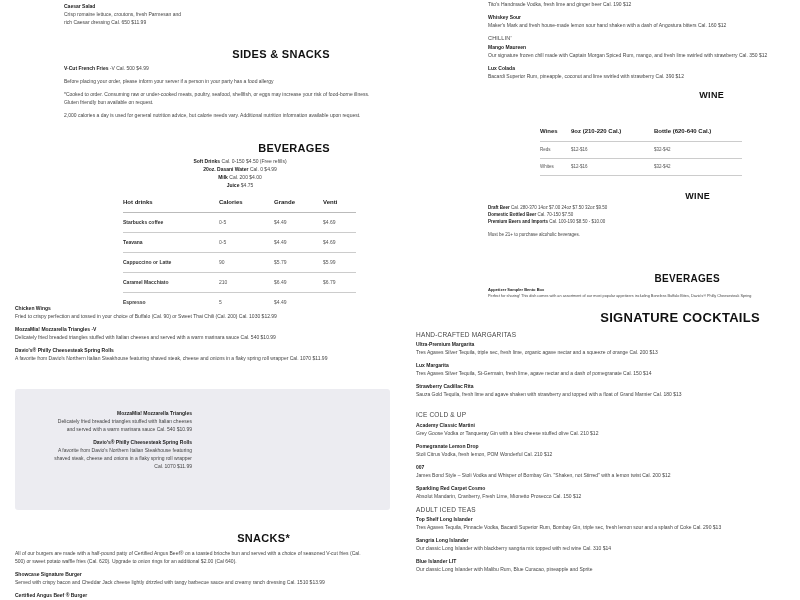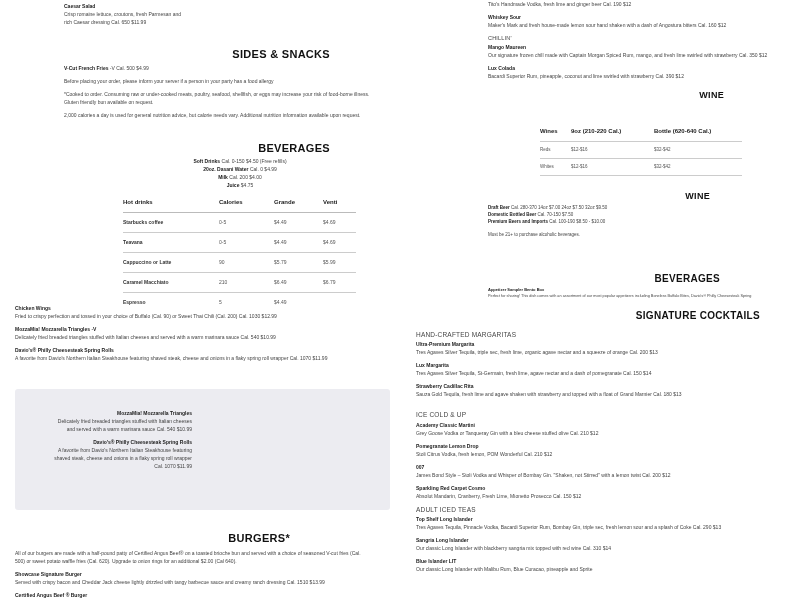--- a/index.html
+++ b/index.html
@@ -121,21 +121,21 @@
     </div>
     <div>
       <p class="item-name">Davio's® Philly Cheesesteak Spring Rolls</p>
       <p class="item-desc">A favorite from Davio's Northern Italian Steakhouse featuring</p>
       <p class="item-desc">shaved steak, cheese and onions in a flaky spring roll wrapper</p>
       <p class="item-desc">Cal. 1070 $11.99</p>
     </div>
   </div>
 </div>
 
-<div class="abs h" style="left:110px; top:530px; width:180px; font-size:11px;">BURGERS*</div>
+<div class="abs h" style="left:110px; top:530px; width:180px; font-size:11px;">SNACKS*</div>
 
 <div class="abs" style="left:15px; top:549px; width:375px;">
   <p class="item-desc">All of our burgers are made with a half-pound patty of Certified Angus Beef® on a toasted brioche bun and served with a choice of seasoned V-cut fries (Cal.</p>
   <p class="item-desc blk">500) or sweet potato waffle fries (Cal. 620). Upgrade to onion rings for an additional $2.00 (Cal 640).</p>
   <div style="margin-top:2px;">
     <p class="item-name">Showcase Signature Burger</p>
     <p class="item-desc blk">Served with crispy bacon and Cheddar Jack cheese lightly drizzled with tangy barbecue sauce and creamy ranch dressing Cal. 1510 $13.99</p>
   </div>
   <div>
     <p class="item-name">Certified Angus Beef ® Burger</p>
@@ -186,21 +186,21 @@
   <p class="item-desc" style="font-size:4.5px;">Must be 21+ to purchase alcoholic beverages.</p>
 </div>
 
 <div class="abs h" style="left:560px; top:271px; width:160px; font-size:10px;">BEVERAGES</div>
 
 <div class="abs" style="left:488px; top:287px; width:312px; font-size:4px; overflow:hidden;">
   <p class="item-name" style="font-size:4px;">Appetizer Sampler Bento Box</p>
   <p class="item-desc" style="font-size:3.8px; white-space:nowrap;">Perfect for sharing! This dish comes with an assortment of our most popular appetizers including Boneless Buffalo Bites, Davio's® Philly Cheesesteak Spring</p>
 </div>
 
-<div class="abs h" style="left:520px; top:308px; width:240px; font-size:10px;">SIGNATURE COCKTAILS</div>
+<div class="abs h" style="left:520px; top:308px; width:240px; font-size:13px;">SIGNATURE COCKTAILS</div>
 
 <div class="abs" style="left:416px; top:330px; width:384px;">
   <p class="sub">HAND-CRAFTED MARGARITAS</p>
   <div class="blk">
     <p class="item-name">Ultra-Premium Margarita</p>
     <p class="item-desc">Tres Agaves Silver Tequila, triple sec, fresh lime, organic agave nectar and a squeeze of orange Cal. 200 $13</p>
   </div>
   <div class="blk">
     <p class="item-name">Lux Margarita</p>
     <p class="item-desc">Tres Agaves Silver Tequila, St-Germain, fresh lime, agave nectar and a dash of pomegranate Cal. 150 $14</p>

